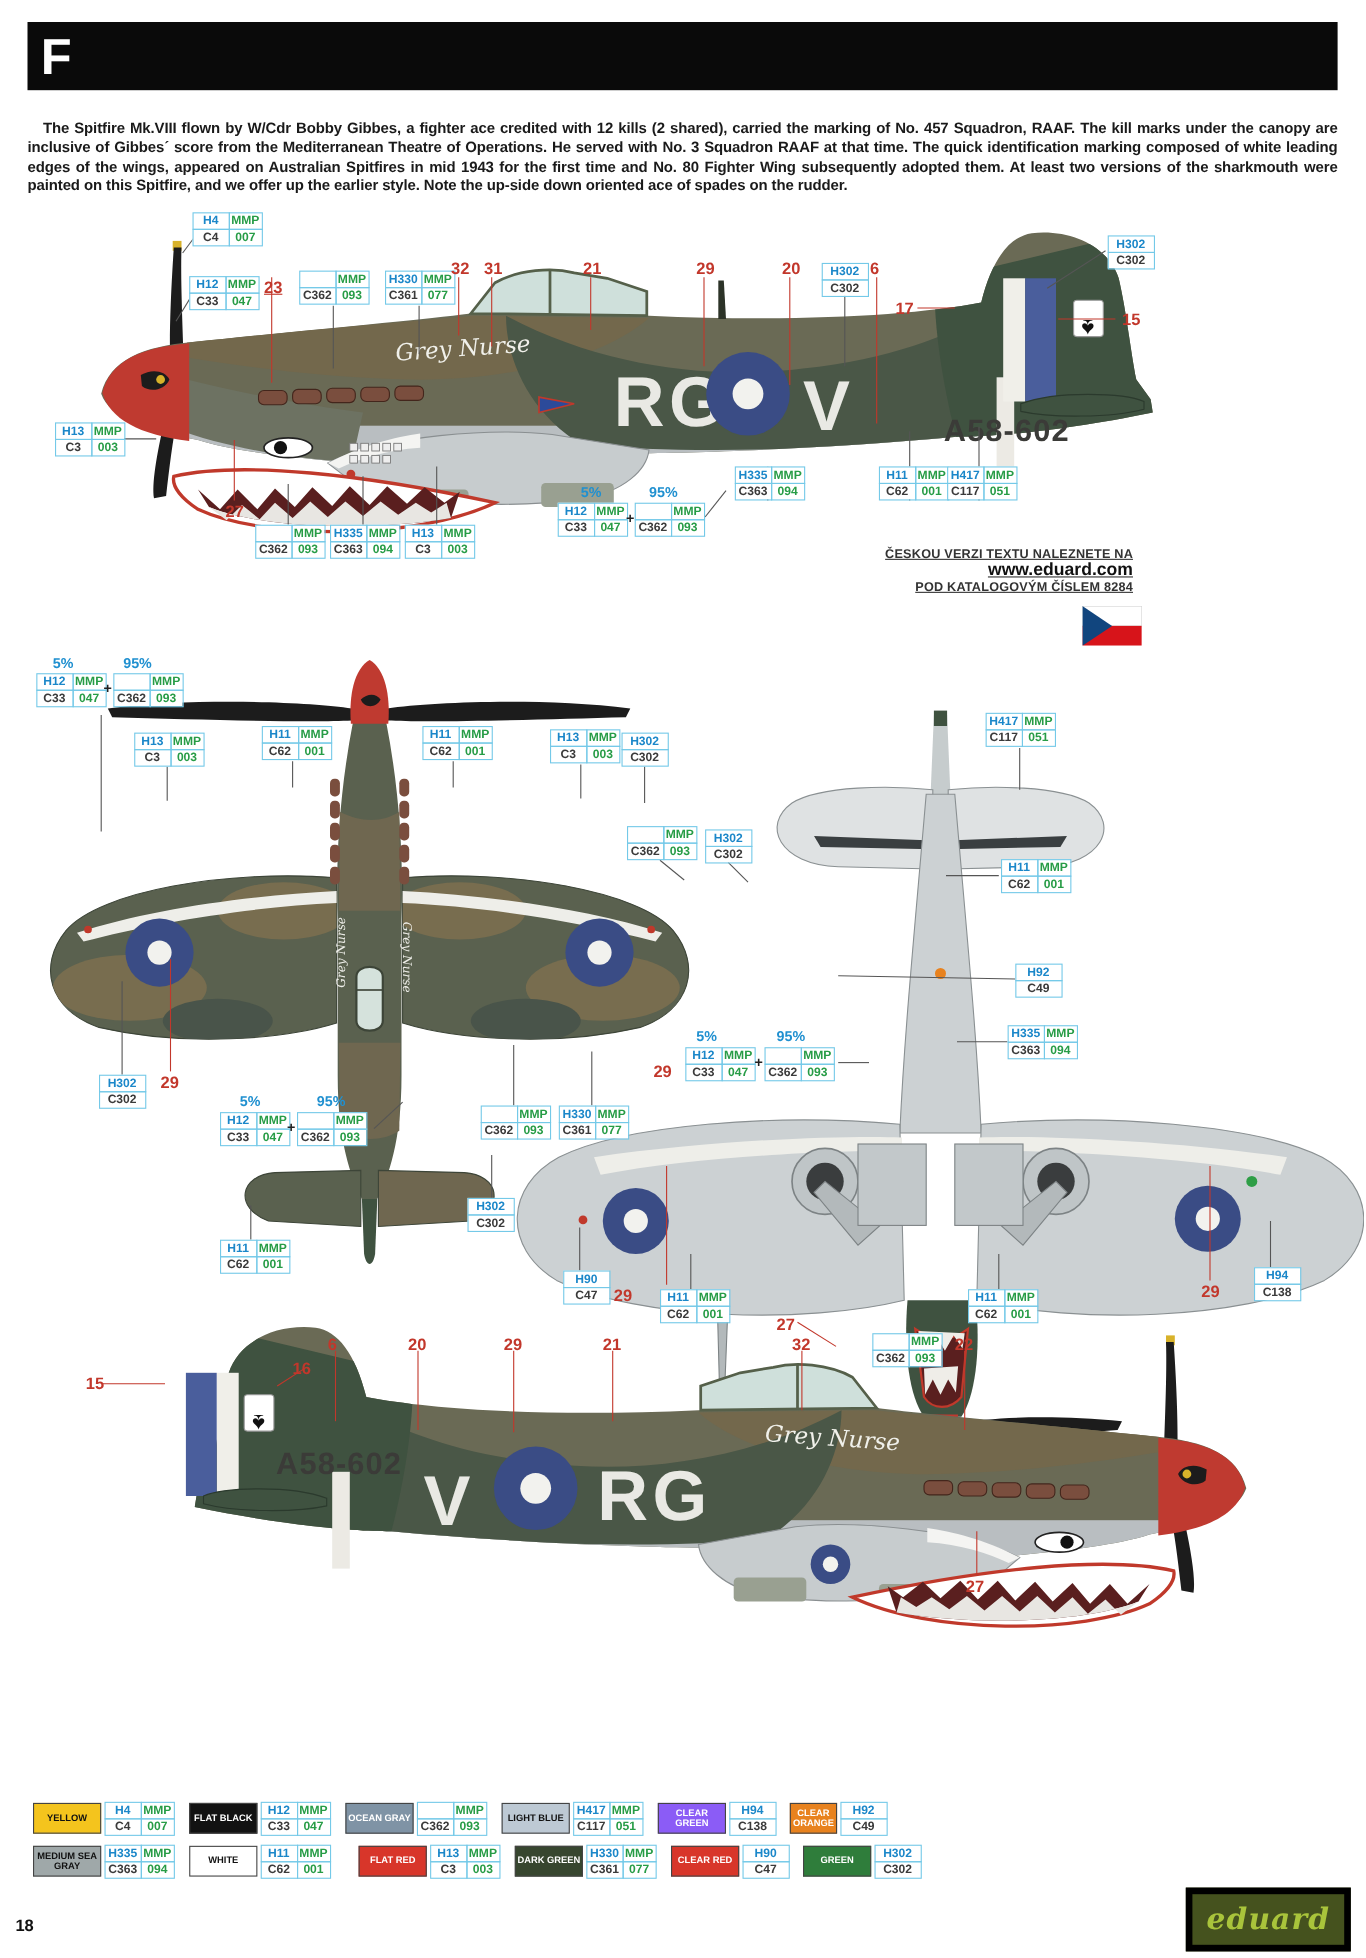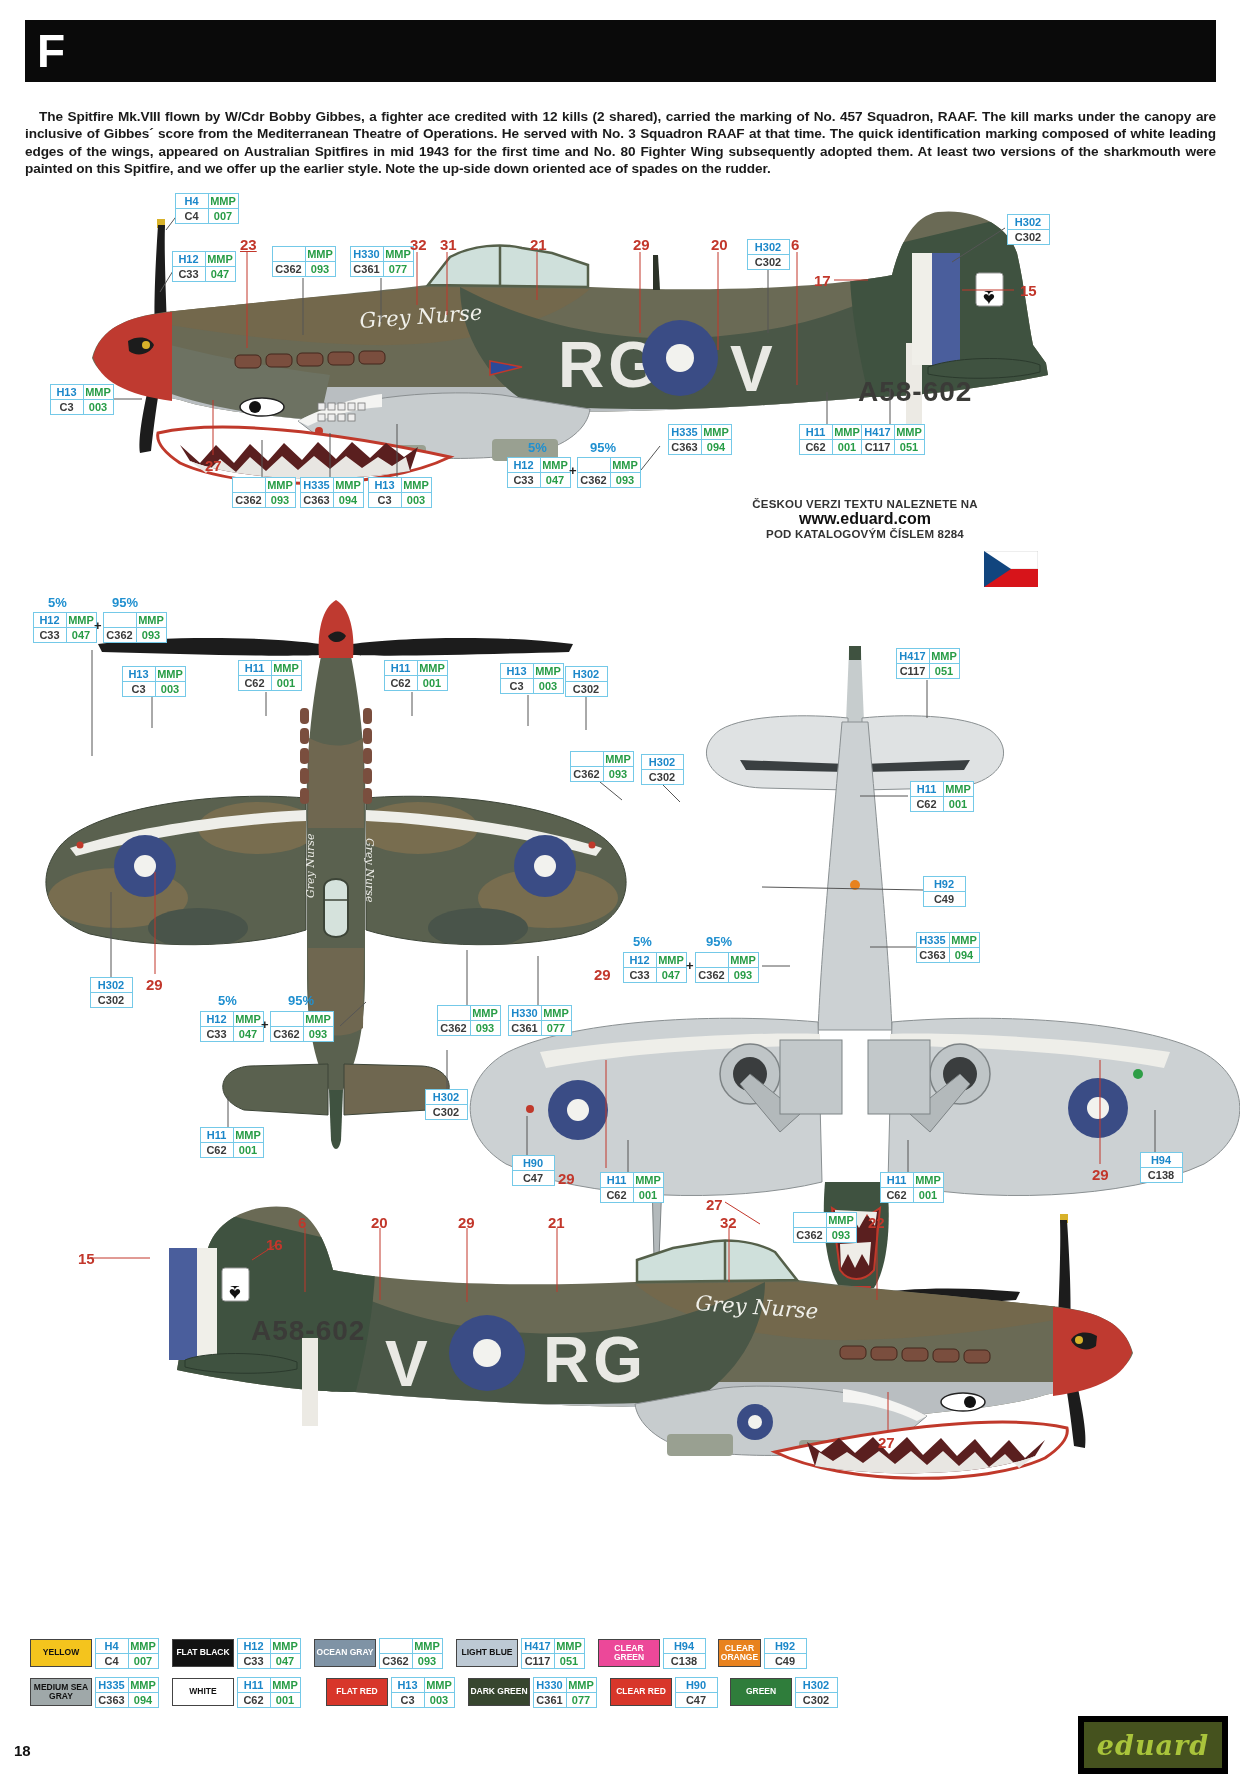--- a/index.html
+++ b/index.html
@@ -18,21 +18,21 @@
   .co span{display:block;height:14px;line-height:14px;text-align:center;font-size:11px;font-weight:bold;
            border:1px solid #74c9e8;margin:-0.5px;}
   .co.duo{grid-template-columns:42px;}
   .hh{color:#1b87c9;} .cc{color:#3a3a3a;} .mm{color:#279c46;} .nn{color:#279c46;}
   .refnum{position:absolute;font-size:15px;font-weight:bold;color:#c2372b;z-index:6;}
   .pct{position:absolute;font-size:13px;font-weight:bold;color:#2090d0;z-index:6;}
   .plus{position:absolute;font-size:13px;font-weight:bold;color:#222;z-index:6;}
   #lines{position:absolute;left:0;top:0;z-index:4;pointer-events:none;}
   .art{position:absolute;z-index:2;}
   
-  .czech{position:absolute;left:700px;top:498px;width:330px;text-align:center;color:#333;z-index:5;}
+  .czech{position:absolute;left:700px;top:498px;width:330px;text-align:right;color:#333;z-index:5;text-decoration:underline;}
   .czech .l1,.czech .l3{font-size:11.5px;font-weight:bold;letter-spacing:0.2px;}
   .czech .l2{font-size:16px;font-weight:bold;color:#111;}
   .flag{position:absolute;left:984px;top:551px;z-index:5;}
   
   .legend{position:absolute;left:30px;top:1638px;width:1180px;z-index:5;}
   .lrow{display:flex;gap:12px;margin-bottom:9px;}
   .lentry{display:flex;align-items:center;gap:3px;}
   .chip{width:62px;height:28px;border:1px solid #444;display:flex;align-items:center;justify-content:center;
         text-align:center;font-size:8.5px;font-weight:bold;line-height:1.1;padding:0 1px;box-sizing:border-box;}
   .co.static{position:static;}
@@ -596,21 +596,21 @@
       <div class="co duo" style="left: 1140px; top: 1152px;">
         <span class="hh">H94</span>
         <span class="cc">C138</span>
       </div>
       <div class="co" style="left: 793px; top: 1212px;">
         <span class="hh"></span>
         <span class="mm">MMP</span>
         <span class="cc">C362</span>
         <span class="nn">093</span>
       </div>
-      <div class="refnum" style="left: 240px; top: 236px; text-decoration: underline;">23</div>
+      <div class="refnum" style="left: 240px; top: 253px; text-decoration: underline;">23</div>
       <div class="refnum" style="left: 410px; top: 236px;">32</div>
       <div class="refnum" style="left: 440px; top: 236px;">31</div>
       <div class="refnum" style="left: 530px; top: 236px;">21</div>
       <div class="refnum" style="left: 633px; top: 236px;">29</div>
       <div class="refnum" style="left: 711px; top: 236px;">20</div>
       <div class="refnum" style="left: 791px; top: 236px;">6</div>
       <div class="refnum" style="left: 814px; top: 272px;">17</div>
       <div class="refnum" style="left: 1020px; top: 282px;">15</div>
       <div class="refnum" style="left: 205px; top: 457px;">27</div>
       <div class="refnum" style="left: 146px; top: 976px;">29</div>
@@ -684,21 +684,21 @@
         <div class="lentry" style="width: 130px;">
           <div class="chip" style="background: rgb(189, 201, 212); color: rgb(17, 17, 17);">LIGHT BLUE</div>
           <div class="co static">
             <span class="hh">H417</span>
             <span class="mm">MMP</span>
             <span class="cc">C117</span>
             <span class="nn">051</span>
           </div>
         </div>
         <div class="lentry" style="width: 108px;">
-          <div class="chip" style="background: #ec4899; color: rgb(255, 255, 255);">CLEAR GREEN</div>
+          <div class="chip" style="background: #8b5cf6; color: rgb(255, 255, 255);">CLEAR GREEN</div>
           <div class="co duo static">
             <span class="hh">H94</span>
             <span class="cc">C138</span>
           </div>
         </div>
         <div class="lentry" style="width: 88px;">
           <div class="chip" style="background: rgb(232, 130, 30); color: rgb(255, 255, 255);">CLEAR ORANGE</div>
           <div class="co duo static">
             <span class="hh">H92</span>
             <span class="cc">C49</span>

